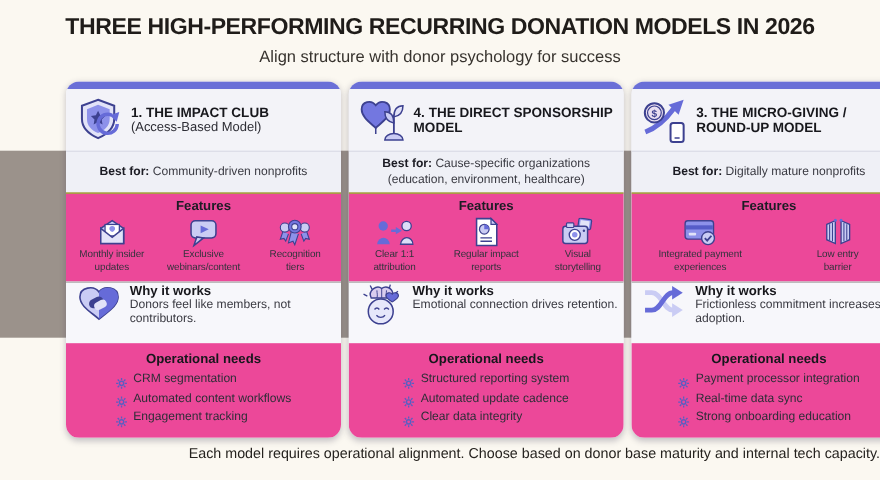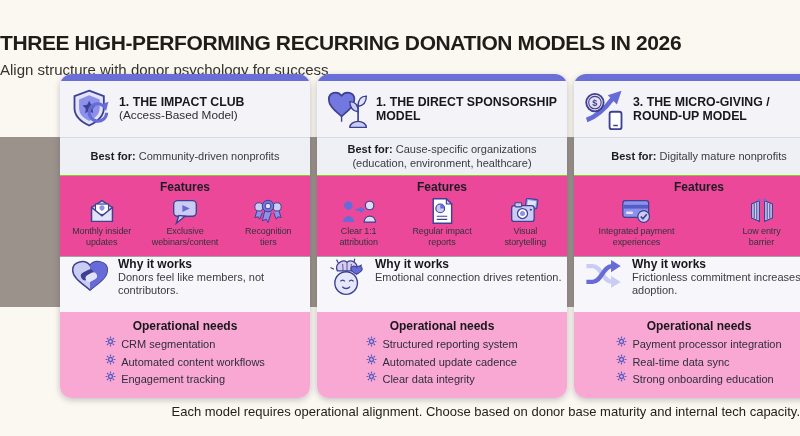--- a/index.html
+++ b/index.html
@@ -4,21 +4,21 @@
 <style>
   *{margin:0;padding:0;box-sizing:border-box}
   html,body{width:800px;height:436px}
   body{
     position:relative;overflow:hidden;
     background:#fbf8f1;
     font-family:"Liberation Sans",sans-serif;
     color:#222;
   }
   .gray-band{position:absolute;top:137px;left:0;width:800px;height:170px;background:#9b928b}
-  .header{position:absolute;top:31px;left:0;width:100%;text-align:left}
+  .header{position:absolute;top:13px;left:0;width:100%;text-align:center}
   .main-title{font-size:21px;font-weight:bold;letter-spacing:-0.4px;color:#1f1c19}
   .subtitle{font-size:15px;color:#37332e;margin-top:6px}
 
   .cards{position:absolute;top:74px;left:60px;width:764px;display:flex;gap:7px;z-index:2}
   .card{
     flex:1;height:324px;border-radius:12px;overflow:hidden;
     background:#f6f6fa;display:flex;flex-direction:column;
     box-shadow:0 2px 6px rgba(50,45,75,.28);
   }
   .card-top{height:7px;background:#6a6fd7;flex:0 0 auto}
@@ -43,24 +43,24 @@
   .ficon{height:30px;display:flex;align-items:center;justify-content:center}
   .flabel{font-size:9px;color:#33333c;line-height:1.2;letter-spacing:-0.1px}
   .flabel span{display:block}
 
   .why{height:56px;flex:0 0 auto;border-top:1px solid #a3a3a3;background:#f7f7fb;display:flex;align-items:flex-start;padding:0 4px 0 6px}
   .wicon{flex:0 0 48px;display:flex;justify-content:center}
   .wtext{margin-left:4px}
   .wtitle{font-size:12px;font-weight:bold;color:#17171c}
   .wbody{font-size:11px;color:#3a3a42;line-height:1.22}
 
-  .oper{flex:1;background:#f9a8d4;text-align:center;padding-top:7px}
+  .oper{flex:1;background:#ec4899;text-align:center;padding-top:7px}
   .oper-title{font-size:12px;font-weight:bold;color:#17171c}
   .oplist{display:inline-block;text-align:left;margin-top:3px}
-  .oprow{display:flex;align-items:flex-start;font-size:11px;color:#2e2e38;line-height:1.6}
+  .oprow{display:flex;align-items:flex-end;font-size:11px;color:#2e2e38;line-height:1.6}
   .oprow svg{margin-right:5px;flex:0 0 auto}
 
   .footer{position:absolute;top:404px;left:0;width:100%;text-align:right;font-size:13px;color:#25221e;z-index:2}
 </style>
 </head>
 <body>
 
 <div class="gray-band"></div>
 
 <div class="header">
@@ -190,21 +190,21 @@
         <svg width="44" height="44" viewBox="0 0 48 48">
           <path d="M17 9.5C12.5 3.5 3 6 3 13.5 3 21 11 26.5 17 32c6-5.5 14-11 14-18.5C31 6 21.5 3.5 17 9.5Z" fill="#7377e0" stroke="#3d4190" stroke-width="1.8"></path>
           <path d="M17 32v6" stroke="#3d4190" stroke-width="1.5" fill="none"></path>
           <path d="M35 38V19" stroke="#3d4190" stroke-width="1.8" fill="none"></path>
           <path d="M35 27c-7-1-9-6-9-11 6 0 9 4 9 11Z" fill="#caccf4" stroke="#3d4190" stroke-width="1.5"></path>
           <path d="M35 21c7-1 9-6 9-11-6 0-9 4-9 11Z" fill="#e2e3f8" stroke="#3d4190" stroke-width="1.5"></path>
           <path d="M26 44a9 6.5 0 0 1 18 0Z" fill="#caccf4" stroke="#3d4190" stroke-width="1.5"></path>
         </svg>
       </div>
       <div class="htitle">
-        <div class="t">1. THE DIRECT SPONSORSHIP MODEL</div>
+        <div class="t">4. THE DIRECT SPONSORSHIP MODEL</div>
         <div class="s"></div>
       </div>
     </div>
     <div class="bestfor">
       <div class="bf-wrap"><b>Best for:</b><span>Cause-specific organizations (education, environment, healthcare)</span></div>
     </div>
     <div class="features">
       <div class="features-title">Features</div>
       <div class="frow">
         <div class="fcol">

